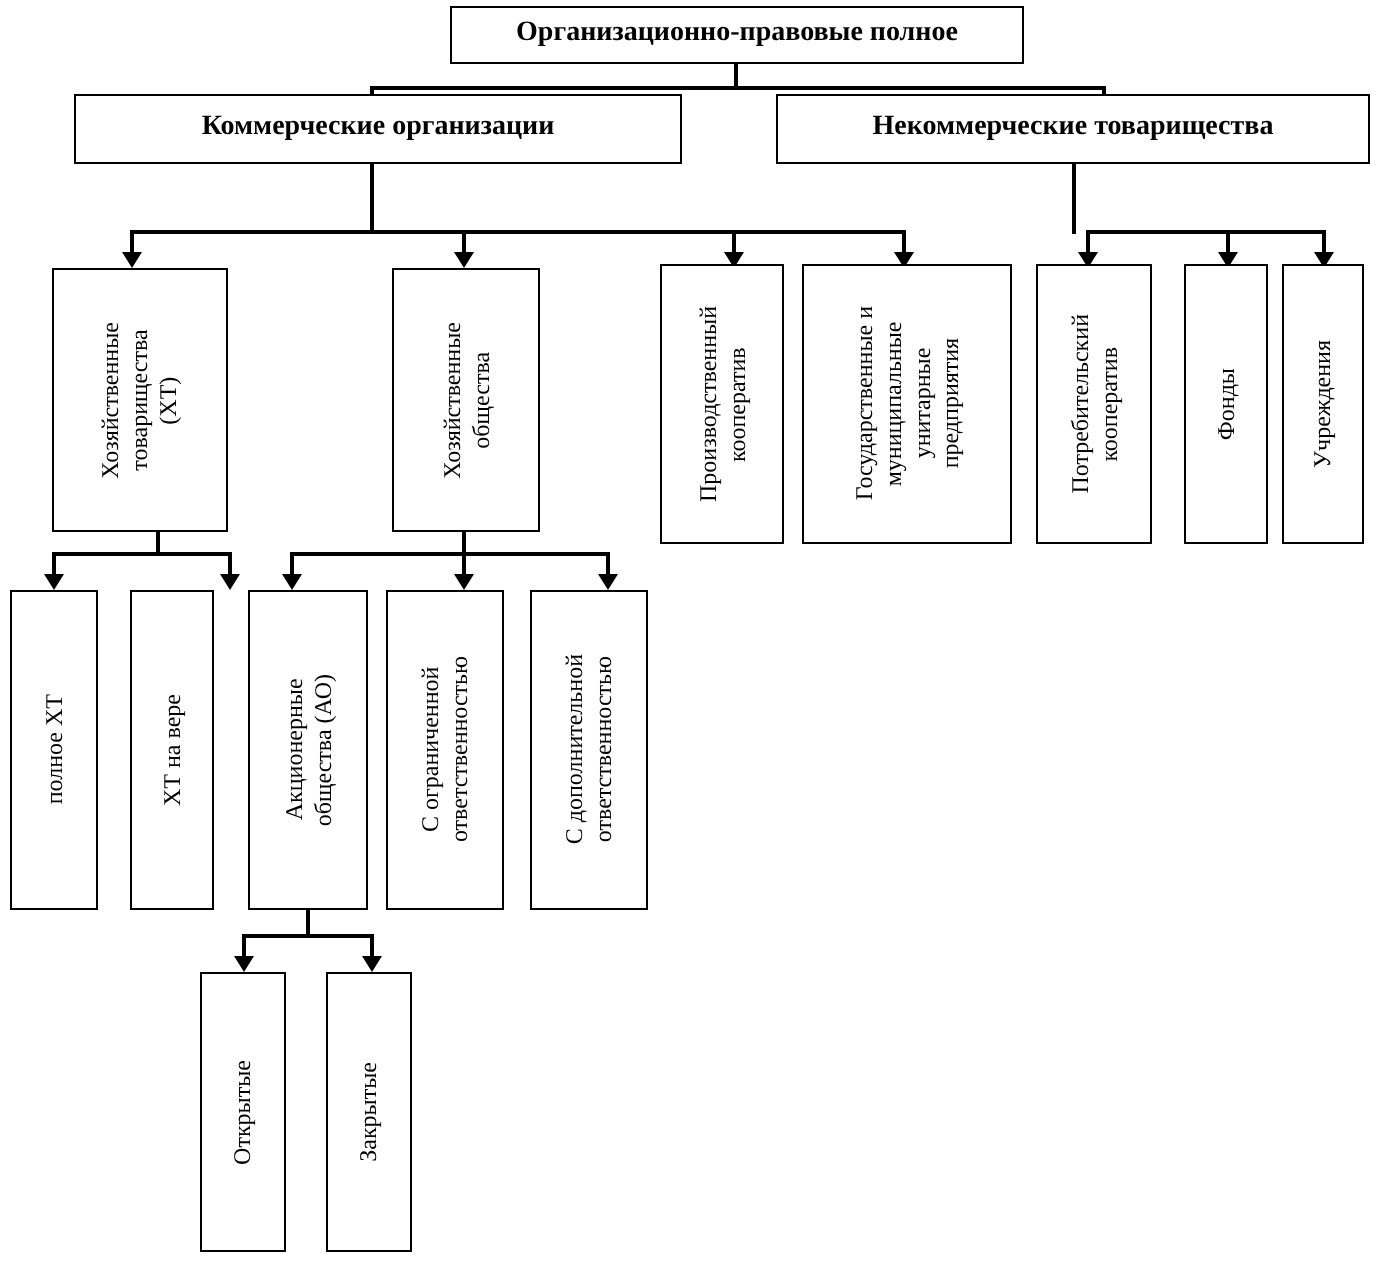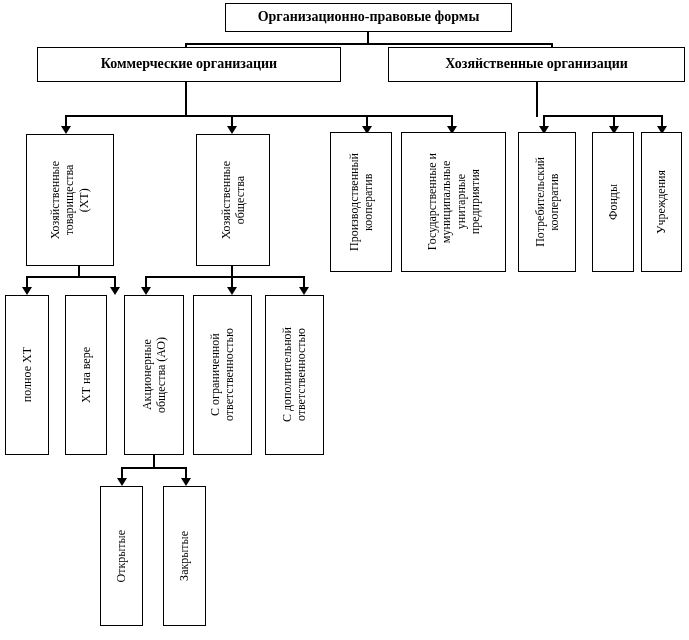--- a/index.html
+++ b/index.html
@@ -56,35 +56,35 @@
     border-right: 5px solid transparent;
     border-top: 8px solid #000000;
   }
 </style>
 </head>
 <body>
 
 <div id="canvas">
 
   <div class="box box-h" style="left:225px; top:3px; width:287px; height:29px;">
-    <span>Организационно-правовые формы</span>
+    <span>Организационно-правовые полное</span>
   </div>
 
   <div class="line vline" style="left:367px; top:32px; width:2px; height:13px;"></div>
 
   <div class="line hline" style="left:185px; top:43px; width:368px; height:2px;"></div>
 
   <div class="line vline" style="left:185px; top:43px; width:2px; height:8px;"></div>
   <div class="line vline" style="left:551px; top:43px; width:2px; height:8px;"></div>
 
   <div class="box box-h" style="left:37px; top:47px; width:304px; height:35px;align-items:center;">
     <span>Коммерческие организации</span>
   </div>
   <div class="box box-h" style="left:388px; top:47px; width:297px; height:35px;">
-    <span>Хозяйственные организации</span>
+    <span>Некоммерческие товарищества</span>
   </div>
 
   <div class="line vline" style="left:185px; top:82px; width:2px; height:35px;"></div>
   <div class="line hline" style="left:65px; top:115px; width:388px; height:2px;"></div>
 
   <div class="line vline" style="left:65px; top:115px; width:2px; height:12px;"></div>
   <div class="arrow" style="left:61px; top:126px;"></div>
 
   <div class="line vline" style="left:231px; top:115px; width:2px; height:12px;"></div>
   <div class="arrow" style="left:227px; top:126px;"></div>

